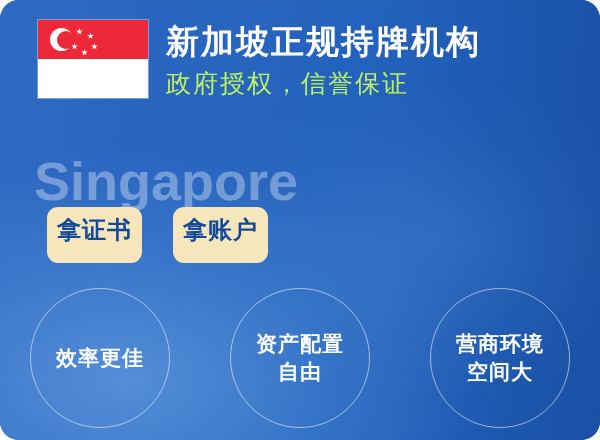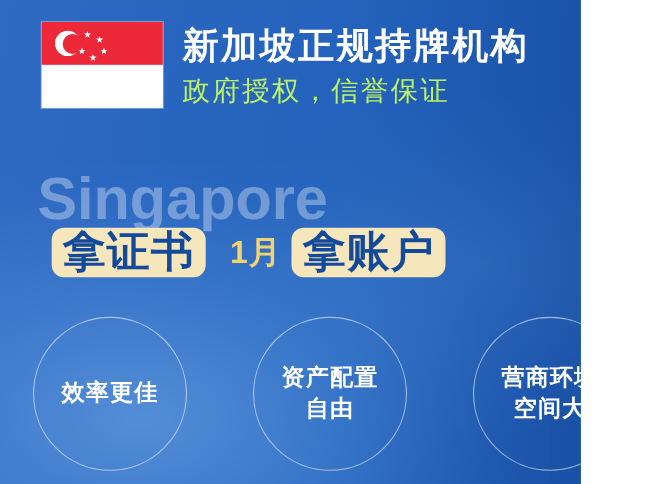--- a/index.html
+++ b/index.html
@@ -8,24 +8,25 @@
   }
   body {
     width: 600px;
     height: 440px;
     overflow: hidden;
     font-family: "Liberation Sans", "DejaVu Sans", sans-serif;
   }
 
   #banner {
     position: relative;
-    width: 528px;
+    width: 600px;
     height: 440px;
     overflow: hidden;
     background: #2565be;
+    border-radius: 19px;
   }
 
   
   .bg-base {
     position: absolute;
     inset: 0;
     background: linear-gradient(100deg, #2f6ac2 0%, #2a66c0 22%, #2463bd 52%, #1f5cb5 82%, #1d57ae 100%);
   }
   .bg-glow {
     position: absolute;
@@ -164,27 +165,27 @@
   .badge-lead {
     font-family: "Liberation Sans", "DejaVu Sans", sans-serif;
     font-size: 29px;
     line-height: 44px;
     font-weight: bold;
     color: #f3d271;
     letter-spacing: 1px;
   }
   .badge-pill {
     font-family: "Liberation Sans", "DejaVu Sans", sans-serif;
-    font-size: 39px;
+    font-size: 24px;
     line-height: 30px;
     font-weight: bold;
     color: #134a99;
     background: #f5e6bb;
     border-radius: 11px;
-    padding: 8px 10px 7px 10px;
+    padding: 8px 10px 18px 10px;
     letter-spacing: 1px;
     margin-left: 9px;
   }
   .badge-gap {
     display: inline-block;
     width: 22px;
   }
 
   
   .circle {
@@ -240,21 +241,20 @@
       <div class="title-sub">政府授权，信誉保证</div>
     </div>
 
   </div>
 
   <div class="watermark">Singapore</div>
 
   <div class="badge-row">
     <span class="badge-pill">拿证书</span>
     <span class="badge-gap"></span>
-    <span class="badge-lead">1月</span>
     <span class="badge-pill">拿账户</span>
   </div>
 
   <div class="circle c1">
     <span class="circle-label">效率更佳</span>
   </div>
   <div class="circle c2">
     <span class="circle-label">资产配置
 自由</span>
   </div>

